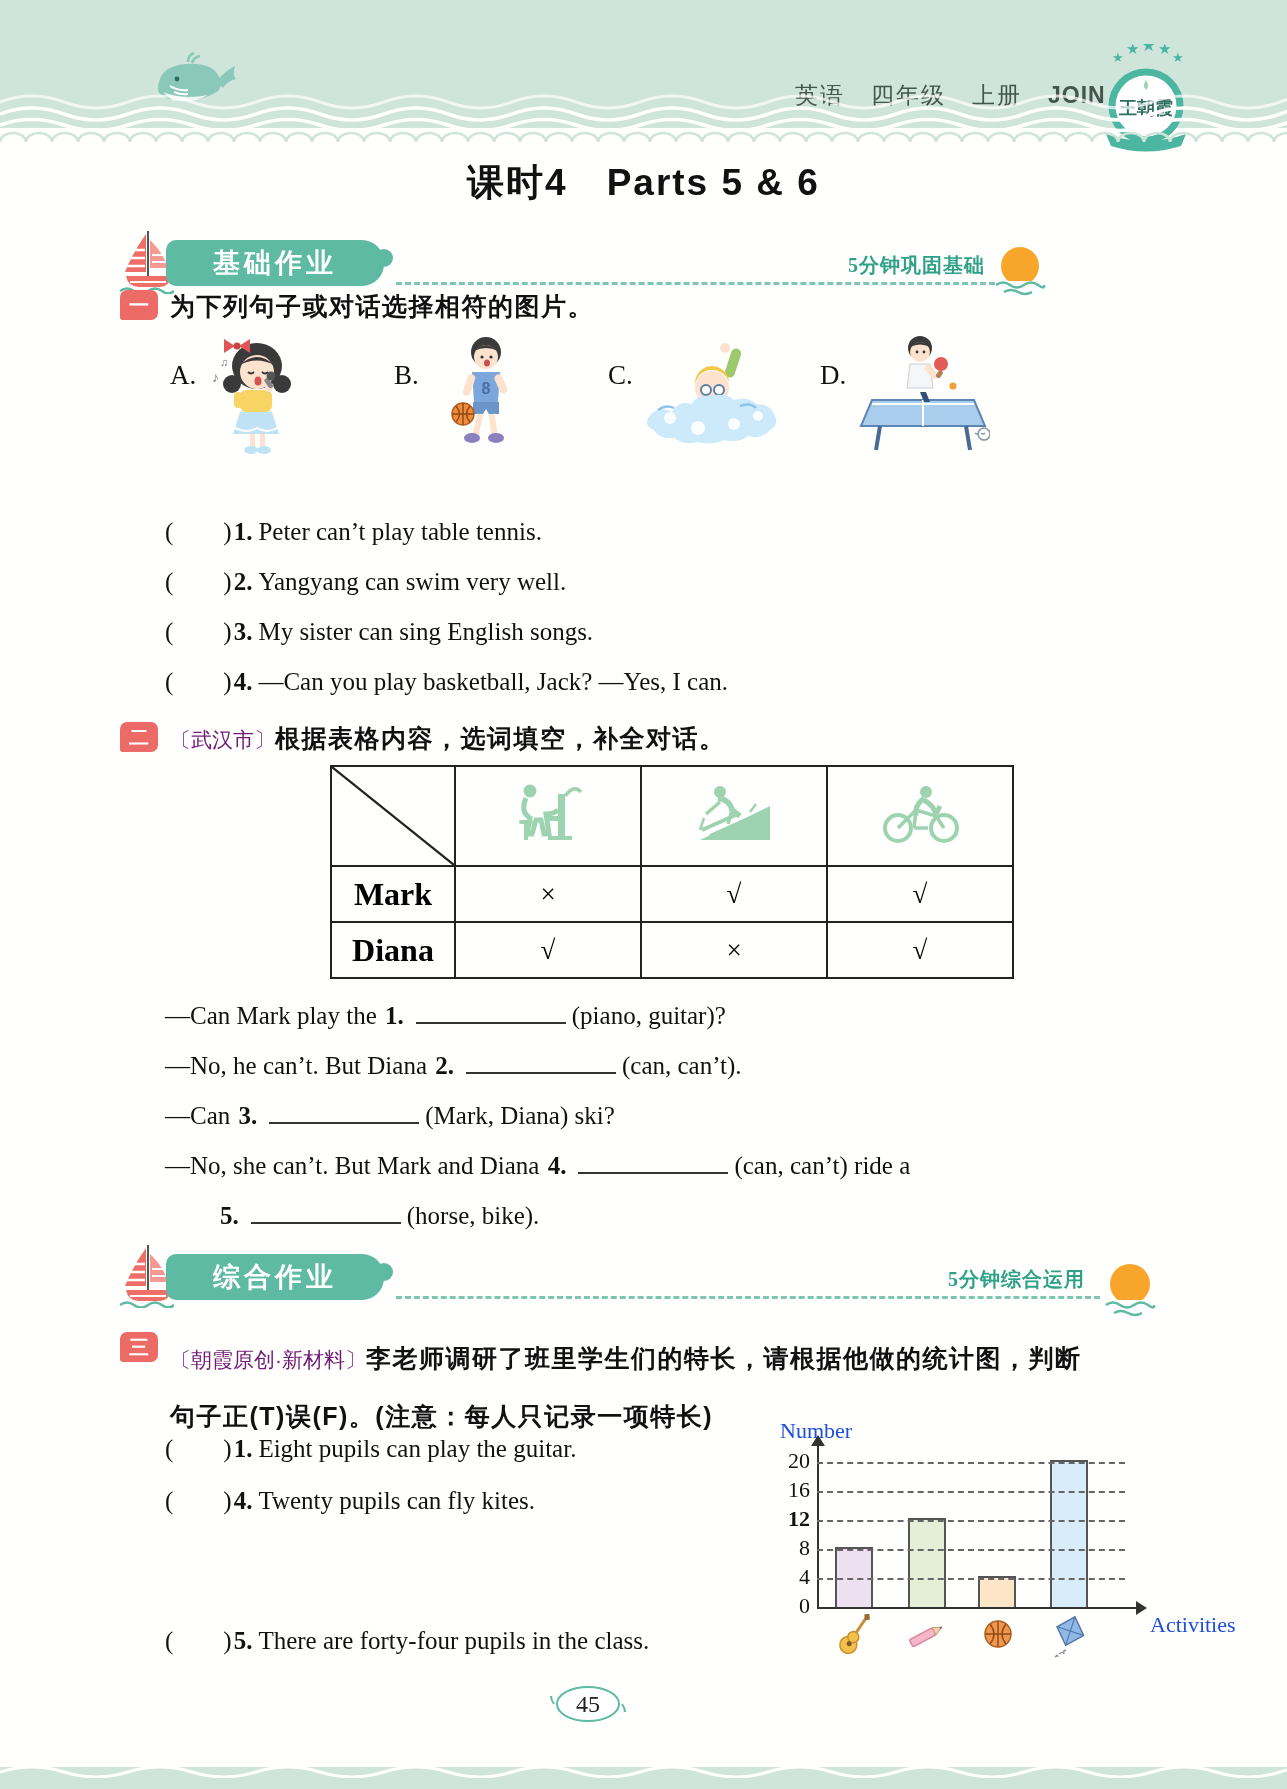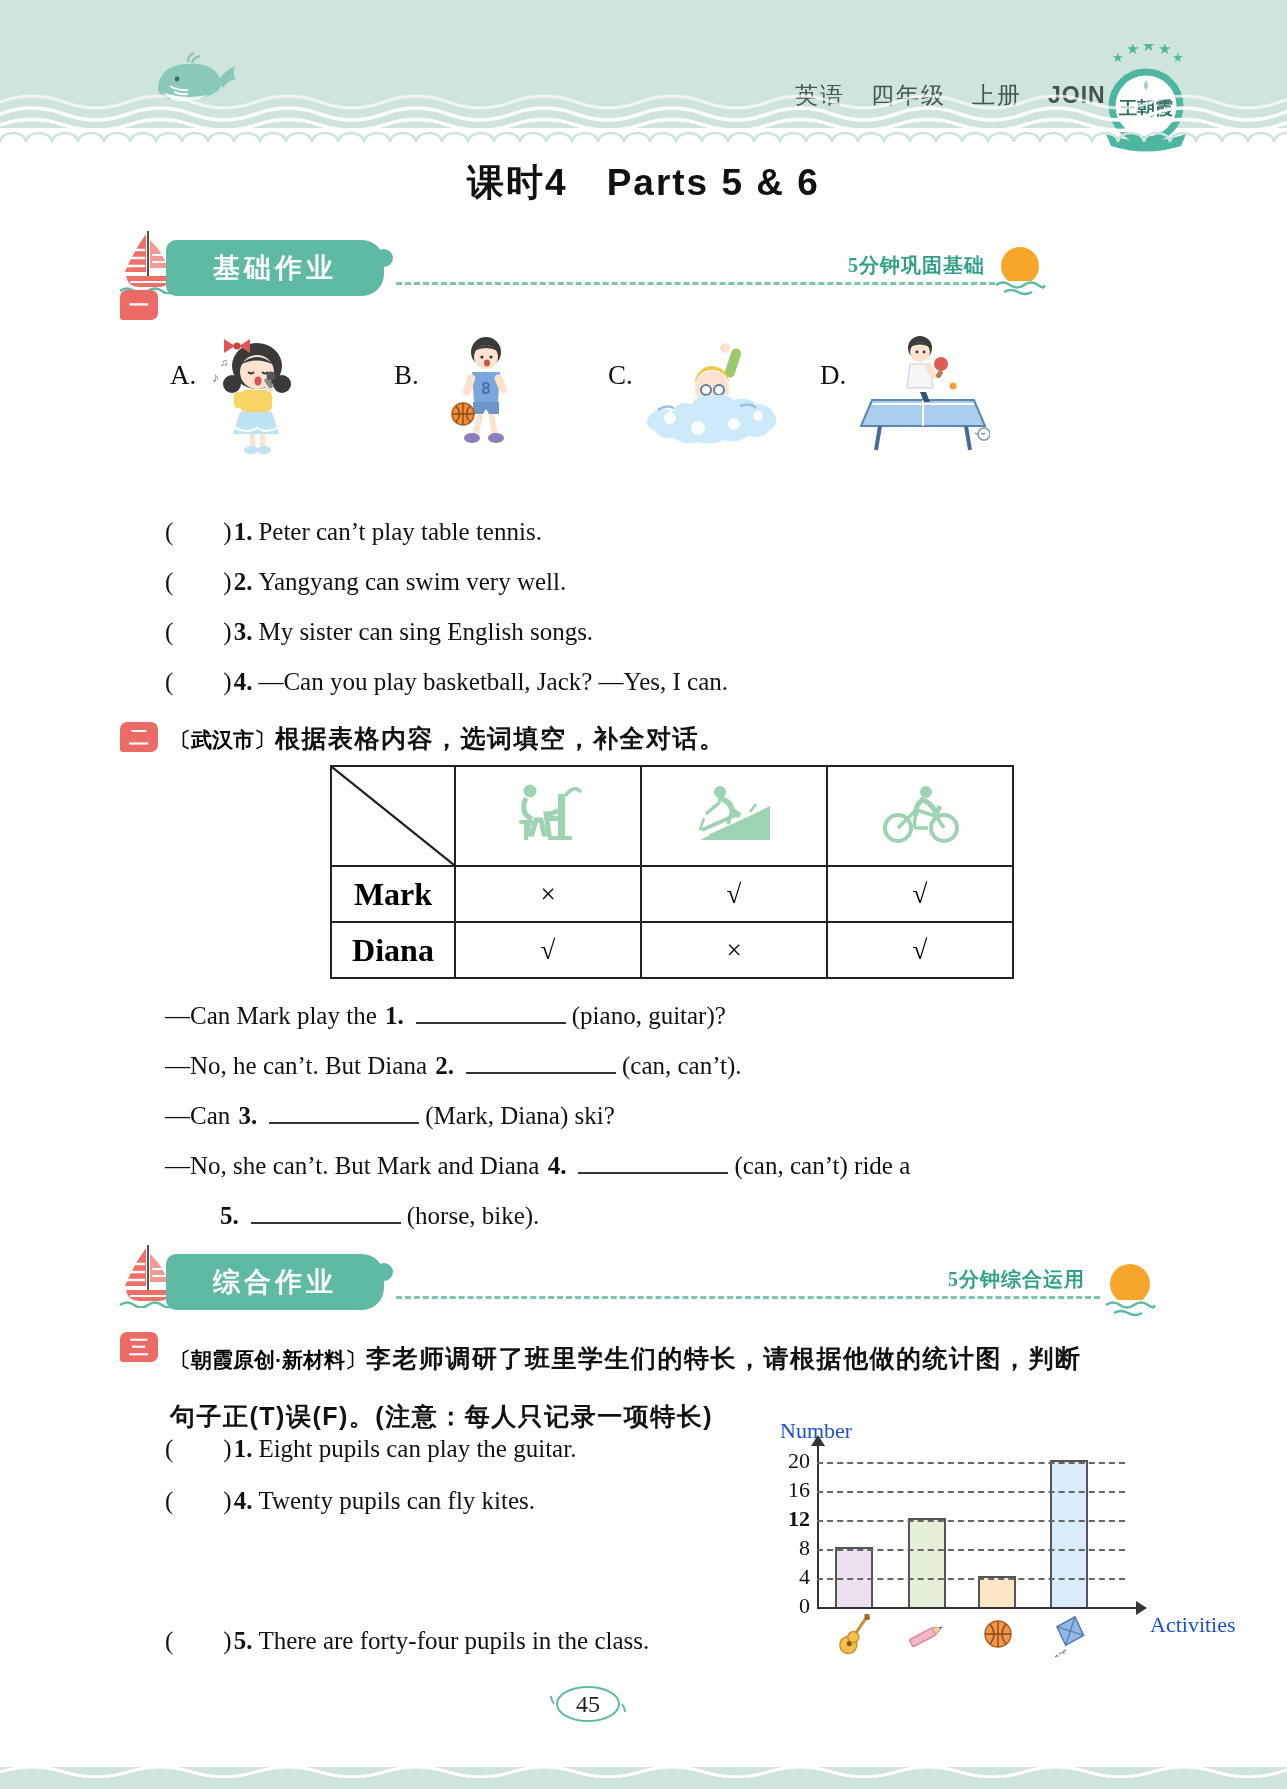--- a/index.html
+++ b/index.html
@@ -8,31 +8,31 @@
   .abs{position:absolute;}
   
   .header-band{left:0;top:0;width:1287px;height:128px;background:#cfe4da;}
   .header-info{top:80px;left:795px;font-size:23px;color:#45544e;letter-spacing:2px;}
   .header-info span{margin-right:26px;}
   .brand{font-weight:bold;letter-spacing:1px;}
   .scallops{left:0;top:126px;}
   
   .page-title{left:0;top:158px;width:1287px;text-align:center;font-size:37px;font-weight:bold;color:#111;letter-spacing:2px;}
   
-  .banner{width:218px;height:56px;background:#5fbaa4;border-radius:10px 22px 22px 10px;
+  .banner{width:218px;height:46px;background:#5fbaa4;border-radius:10px 22px 22px 10px;
           color:#fff;font-size:27px;font-weight:bold;letter-spacing:4px;
           display:flex;align-items:center;justify-content:center;}
   .banner:after{content:"";position:absolute;right:-9px;top:9px;width:18px;height:18px;background:#5fbaa4;border-radius:50%;}
   .timer{font-family:"Liberation Serif",serif;font-weight:bold;color:#2fa189;font-size:20px;letter-spacing:1px;}
   .dashline{height:0;border-top:3px dashed #7cc5b1;}
   
   .ex-badge{width:38px;height:30px;background:#ec6b66;border-radius:7px 7px 7px 3px;color:#fff;
             font-size:20px;font-weight:bold;display:flex;align-items:center;justify-content:center;}
   .prompt{font-size:25px;font-weight:bold;color:#111;letter-spacing:1.5px;}
-  .src{color:#000000;font-weight:bold;font-size:21px;letter-spacing:0;}
+  .src{color:#701a75;font-weight:normal;font-size:21px;letter-spacing:0;}
   
   .q,.dline{font-family:"Liberation Serif",serif;font-size:25px;color:#111;white-space:nowrap;}
   .q b,.dline b{margin:0 6px 0 2px;}
   .blank{display:inline-block;width:150px;height:20px;border-bottom:2px solid #333;margin:0 6px;}
   .opt-letter{font-family:"Liberation Serif",serif;font-size:27px;color:#111;}
   
   .can-table{left:330px;top:765px;border-collapse:collapse;}
   .can-table td{border:2px solid #222;text-align:center;vertical-align:middle;}
   .can-table .c0{width:120px;} .can-table .ci{width:182px;}
   .can-table .hrow td{height:96px;}
@@ -117,20 +117,21 @@
   <div class="abs dashline" style="left:396px;top:282px;width:644px"></div>
   <div class="abs timer" style="left:848px;top:252px">5分钟巩固基础</div>
   <svg class="abs" style="left:992px;top:244px" width="56" height="52" viewBox="0 0 56 52">
     <circle cx="28" cy="22" r="19" fill="#f7a62b"></circle>
     <rect x="4" y="37" width="48" height="15" fill="#fff"></rect>
     <path d="M4 41 q7 -5 14 0 t14 0 t14 0 t6 0" stroke="#5fbaa4" stroke-width="2.5" fill="none"></path>
     <path d="M12 48 q7 -4 14 0 t14 0" stroke="#5fbaa4" stroke-width="2.5" fill="none"></path>
   </svg>
 
   <div class="abs ex-badge" style="left:120px;top:290px">一</div>
+  <div class="abs prompt" style="left:170px;top:290px">为下列句子或对话选择相符的图片。</div>
 
   <div class="abs opt-letter" style="left:170px;top:360px">A.</div>
   <svg class="abs" style="left:210px;top:336px" width="92" height="122" viewBox="0 0 92 122">
     <text x="2" y="46" font-size="14" fill="#777">♪</text>
       <text x="10" y="30" font-size="11" fill="#777">♫</text>
     <circle cx="22" cy="48" r="9" fill="#3a3a3a"></circle>
       <circle cx="72" cy="48" r="9" fill="#3a3a3a"></circle>
     <ellipse cx="47" cy="30" rx="25" ry="23" fill="#3a3a3a"></ellipse>
     <path d="M25 10 l-11 -7 v14 z" fill="#e05555"></path>
       <path d="M29 10 l11 -7 v14 z" fill="#e05555"></path>

